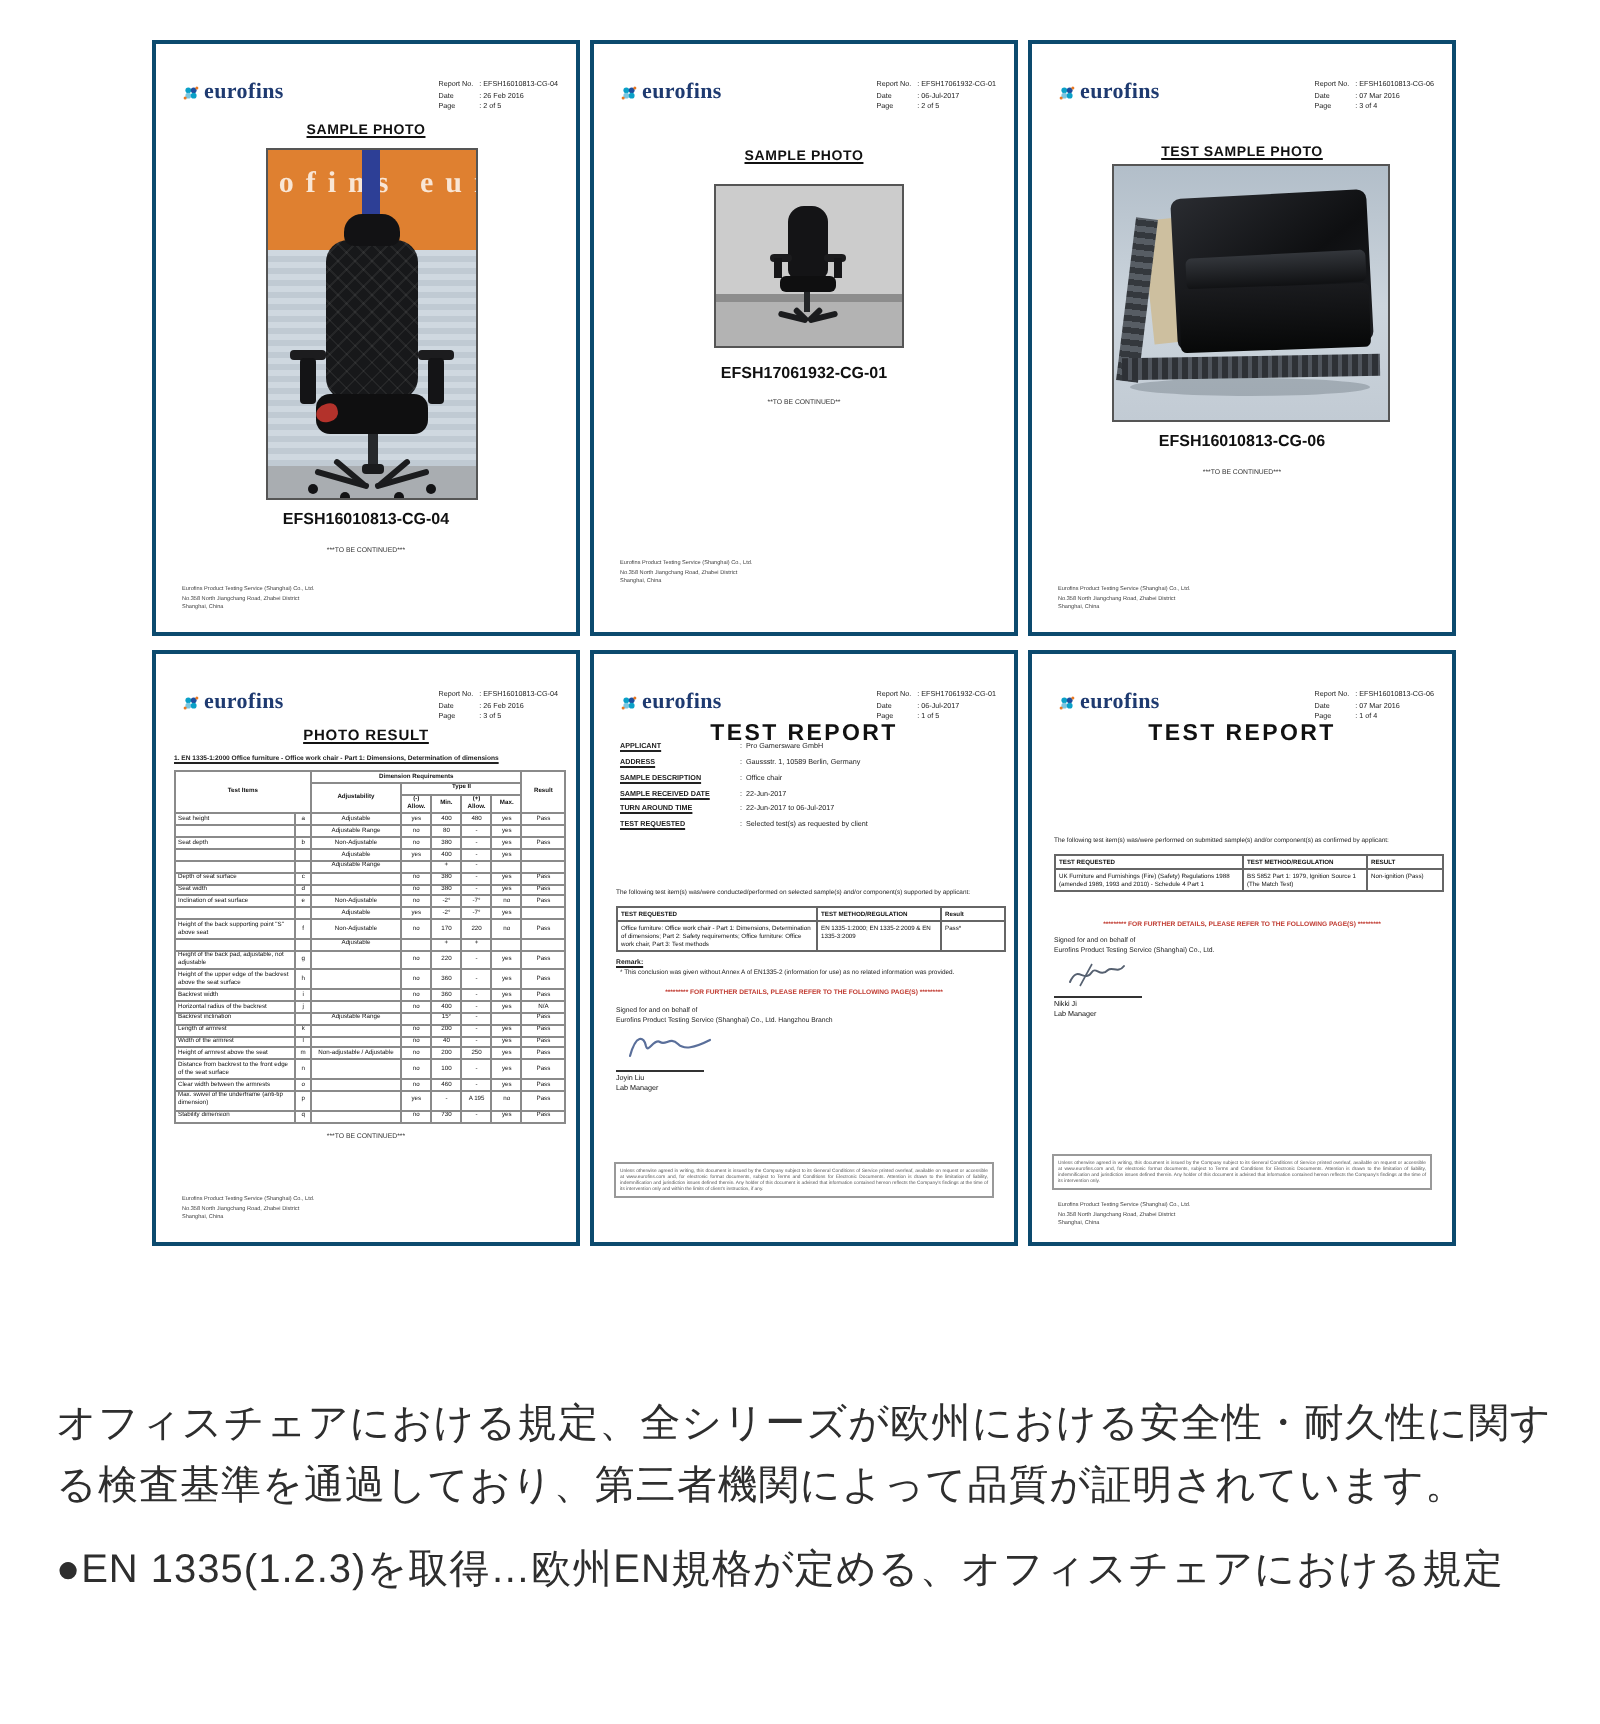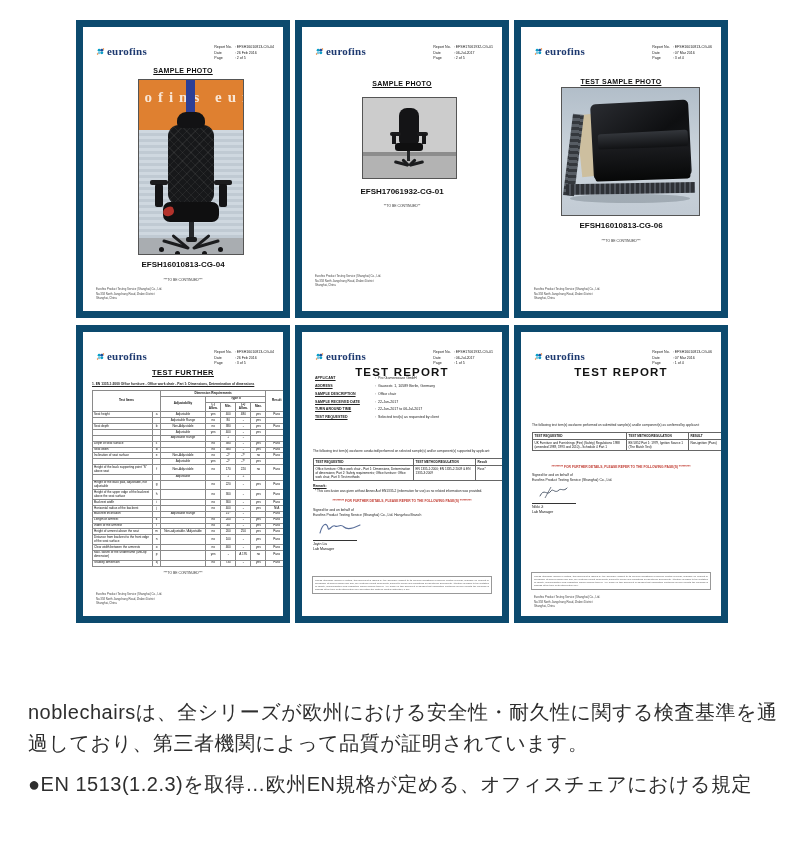--- a/index.html
+++ b/index.html
@@ -1,20 +1,20 @@
 <!DOCTYPE html>
 <html><head>
 <meta charset="utf-8">
 <style>
   html,body{margin:0;padding:0;background:#fff;}
   .canvas{position:relative;width:800px;height:862px;background:#fff;overflow:hidden;font-family:"Liberation Sans",sans-serif;}
 
   
   .grid{position:absolute;left:76px;top:20px;display:grid;grid-template-columns:repeat(3,214px);grid-auto-rows:298px;column-gap:5px;row-gap:7px;}
-  .page{position:relative;background:#fff;border:7px solid #0c4a6e;overflow:hidden;color:#222;}
+  .page{position:relative;background:#fff;border:2px solid #0c4a6e;overflow:hidden;color:#222;}
 
   
   .hdr{position:absolute;top:18px;left:13px;right:9px;display:flex;justify-content:space-between;align-items:flex-start;}
   .logo{display:flex;align-items:center;gap:2px;}
   .logo-word{font-family:"Liberation Serif",serif;font-weight:bold;color:#1e3a70;font-size:11px;letter-spacing:.2px;}
   .meta{font-size:3.6px;line-height:1.55;color:#222;display:grid;grid-template-columns:auto auto;column-gap:3px;}
   .meta .mv::before{content:": ";}
   .ph-heading{position:absolute;left:0;right:0;text-align:center;font-weight:bold;font-size:7px;text-decoration:underline;letter-spacing:.3px;color:#111;}
   .caption{position:absolute;left:0;right:0;text-align:center;font-weight:bold;font-size:8px;color:#111;}
   .continued{position:absolute;left:0;right:0;text-align:center;font-size:3.4px;color:#333;}
@@ -277,21 +277,21 @@
         </div>
         <div class="meta">
           <span class="ml">Report No.</span>
             <span class="mv">EFSH16010813-CG-04</span>
           <span class="ml">Date</span>
             <span class="mv">26 Feb 2016</span>
           <span class="ml">Page</span>
             <span class="mv">3 of 5</span>
         </div>
       </div>
-      <div class="tr-heading">TEST FURTHER</div>
+      <div class="tr-heading">PHOTO RESULT</div>
       <div class="tr-sub">1. EN 1335-1:2000 Office furniture - Office work chair - Part 1: Dimensions, Determination of dimensions</div>
       <table class="dim-table">
         <colgroup>
             <col style="width:56px">
             <col style="width:7px">
             <col style="width:42px">
             <col style="width:14px">
             <col style="width:14px">
             <col style="width:14px">
             <col style="width:14px">
@@ -703,15 +703,15 @@
       </div>
       <div class="disc-box" style="bottom:26px;">Unless otherwise agreed in writing, this document is issued by the Company subject to its General Conditions of Service printed overleaf, available on request or accessible at www.eurofins.com and, for electronic format documents, subject to Terms and Conditions for Electronic Documents. Attention is drawn to the limitation of liability, indemnification and jurisdiction issues defined therein. Any holder of this document is advised that information contained hereon reflects the Company's findings at the time of its intervention only.</div>
       <div class="addr" style="bottom:8px;">
         <div>Eurofins Product Testing Service (Shanghai) Co., Ltd.</div>
         <div>No.358 North Jiangchang Road, Zhabei District</div>
         <div>Shanghai, China</div>
       </div>
     </div>
   </div>
 
-  <div class="jp-body">noblechairsは、全シリーズが欧州における安全性・耐久性に関する検査基準を通過しており、第三者機関によって品質が証明されています。</div>
-  <div class="jp-bullet">●EN 1513(1.2.3)を取得…欧州EN規格が定める、オフィスチェアにおける規定</div>
+  <div class="jp-body">オフィスチェアにおける規定、全シリーズが欧州における安全性・耐久性に関する検査基準を通過しており、第三者機関によって品質が証明されています。</div>
+  <div class="jp-bullet">●EN 1335(1.2.3)を取得…欧州EN規格が定める、オフィスチェアにおける規定</div>
 </div>
 
 </body></html>

